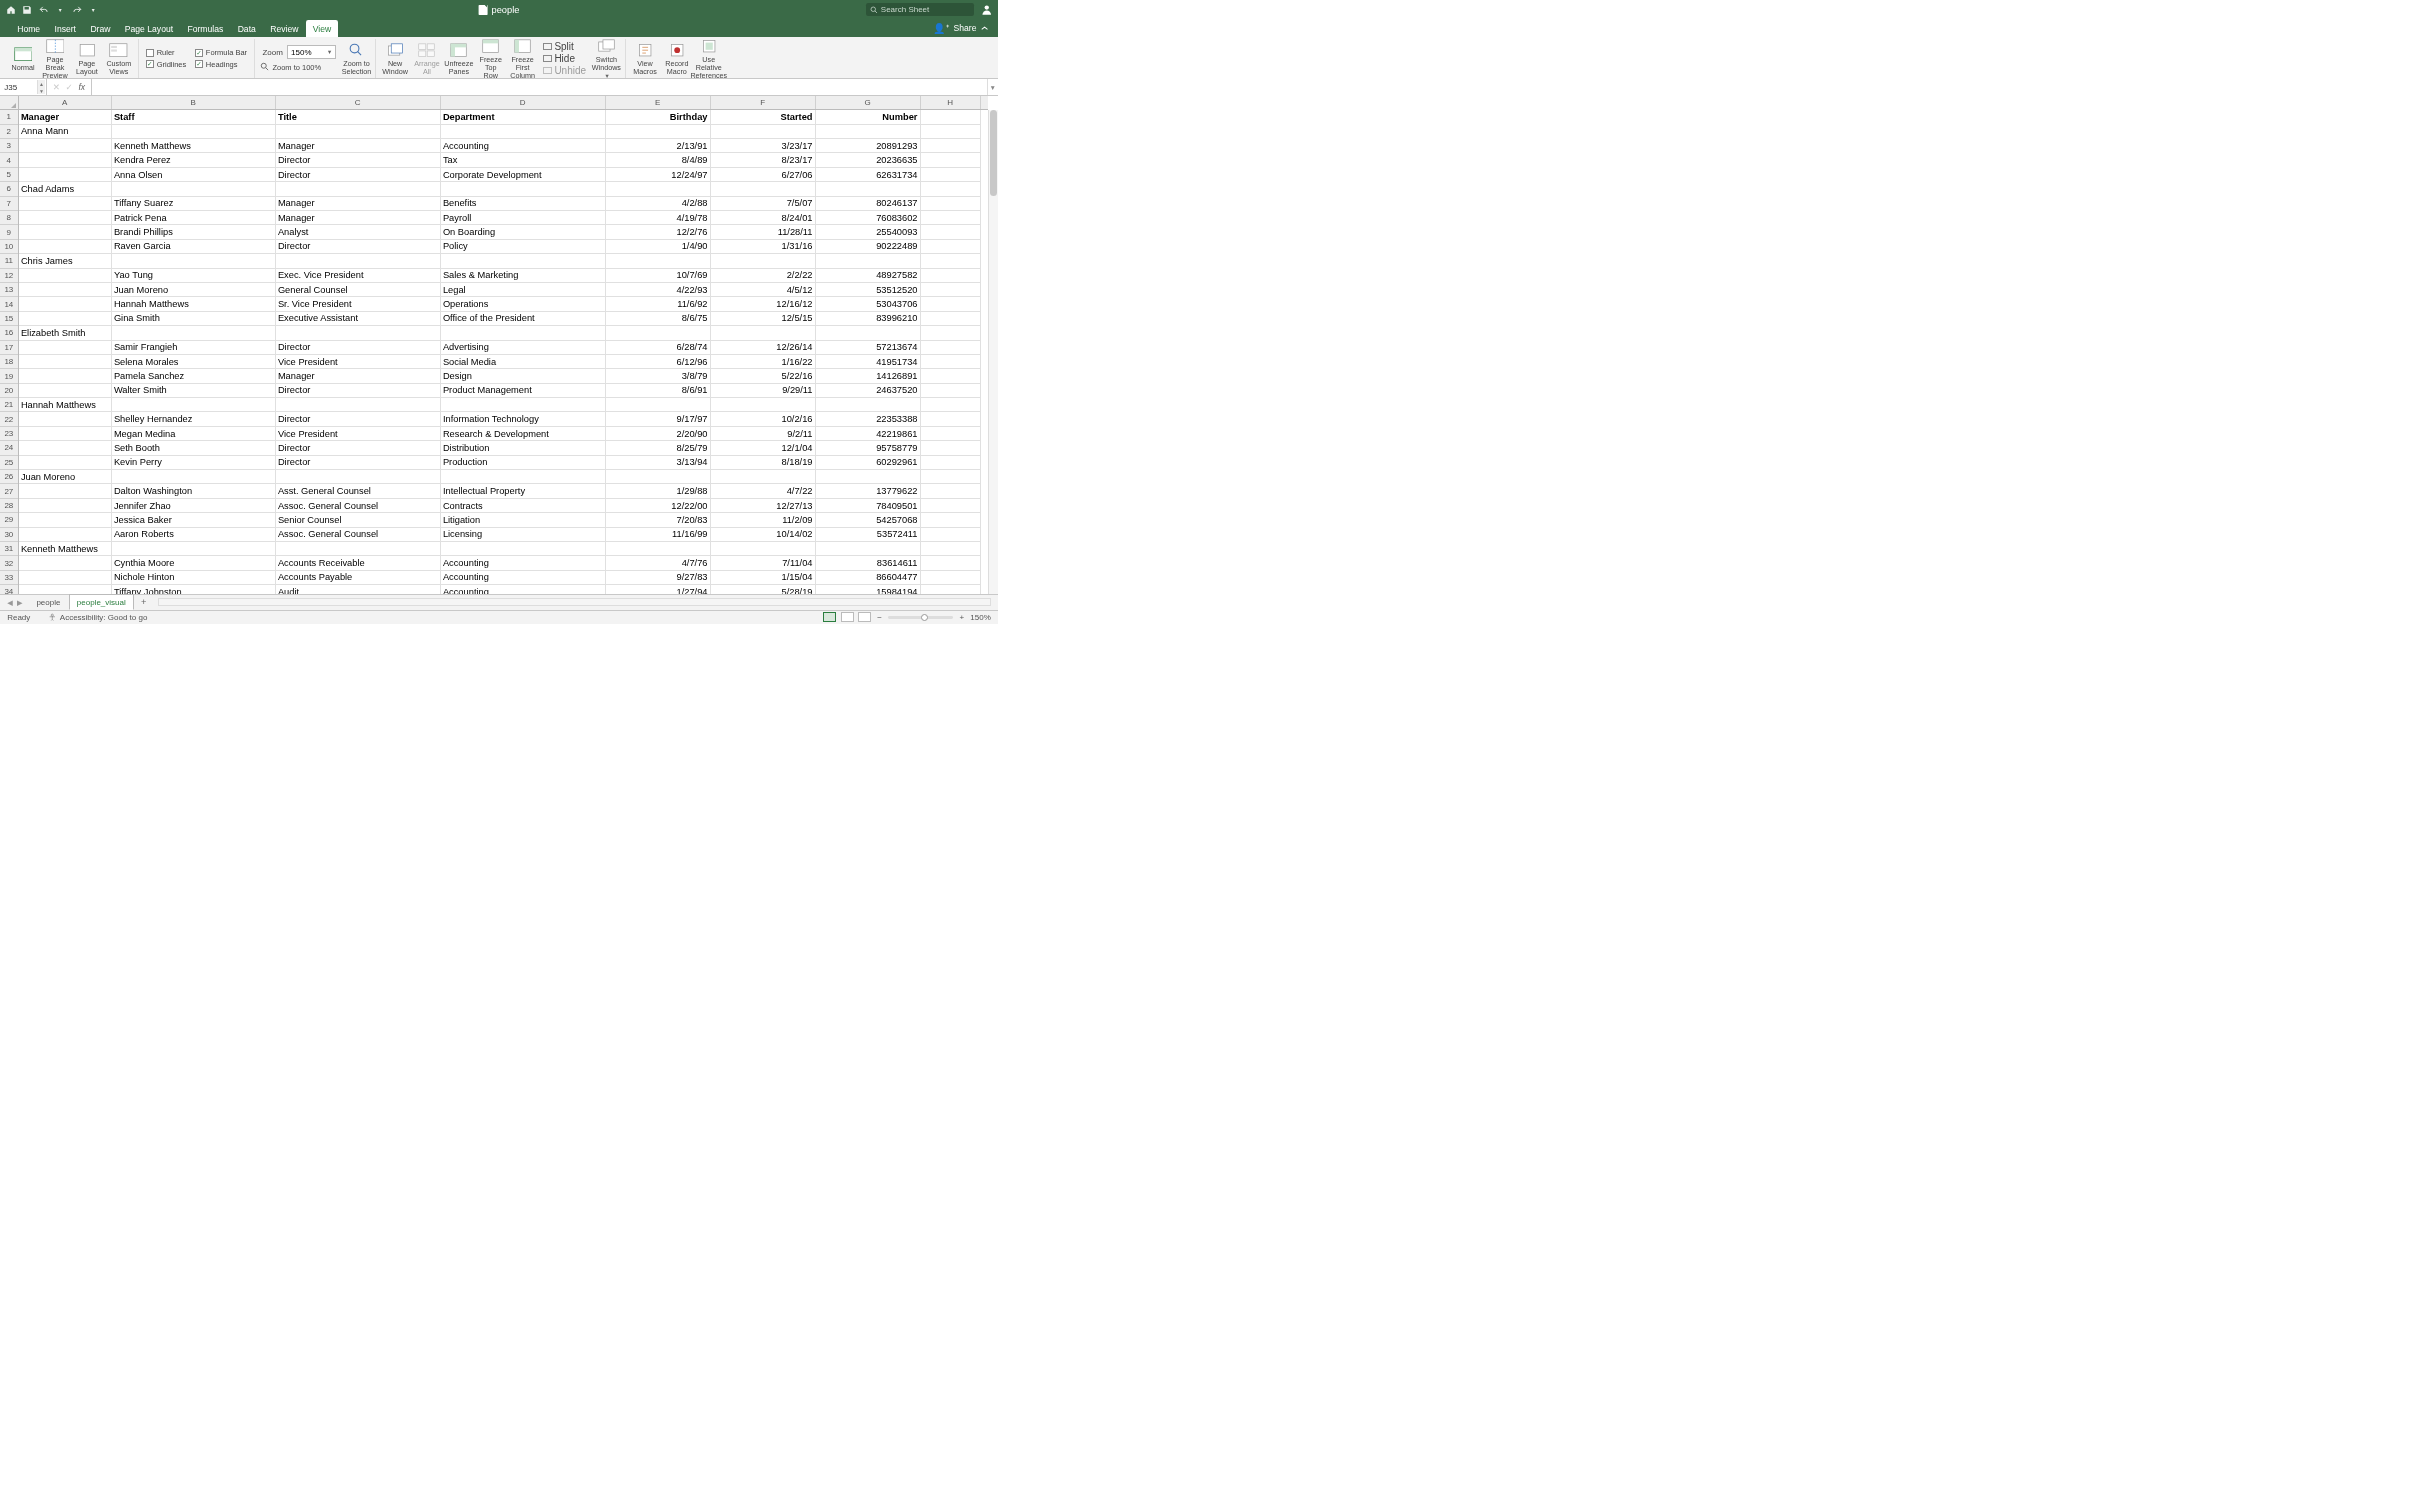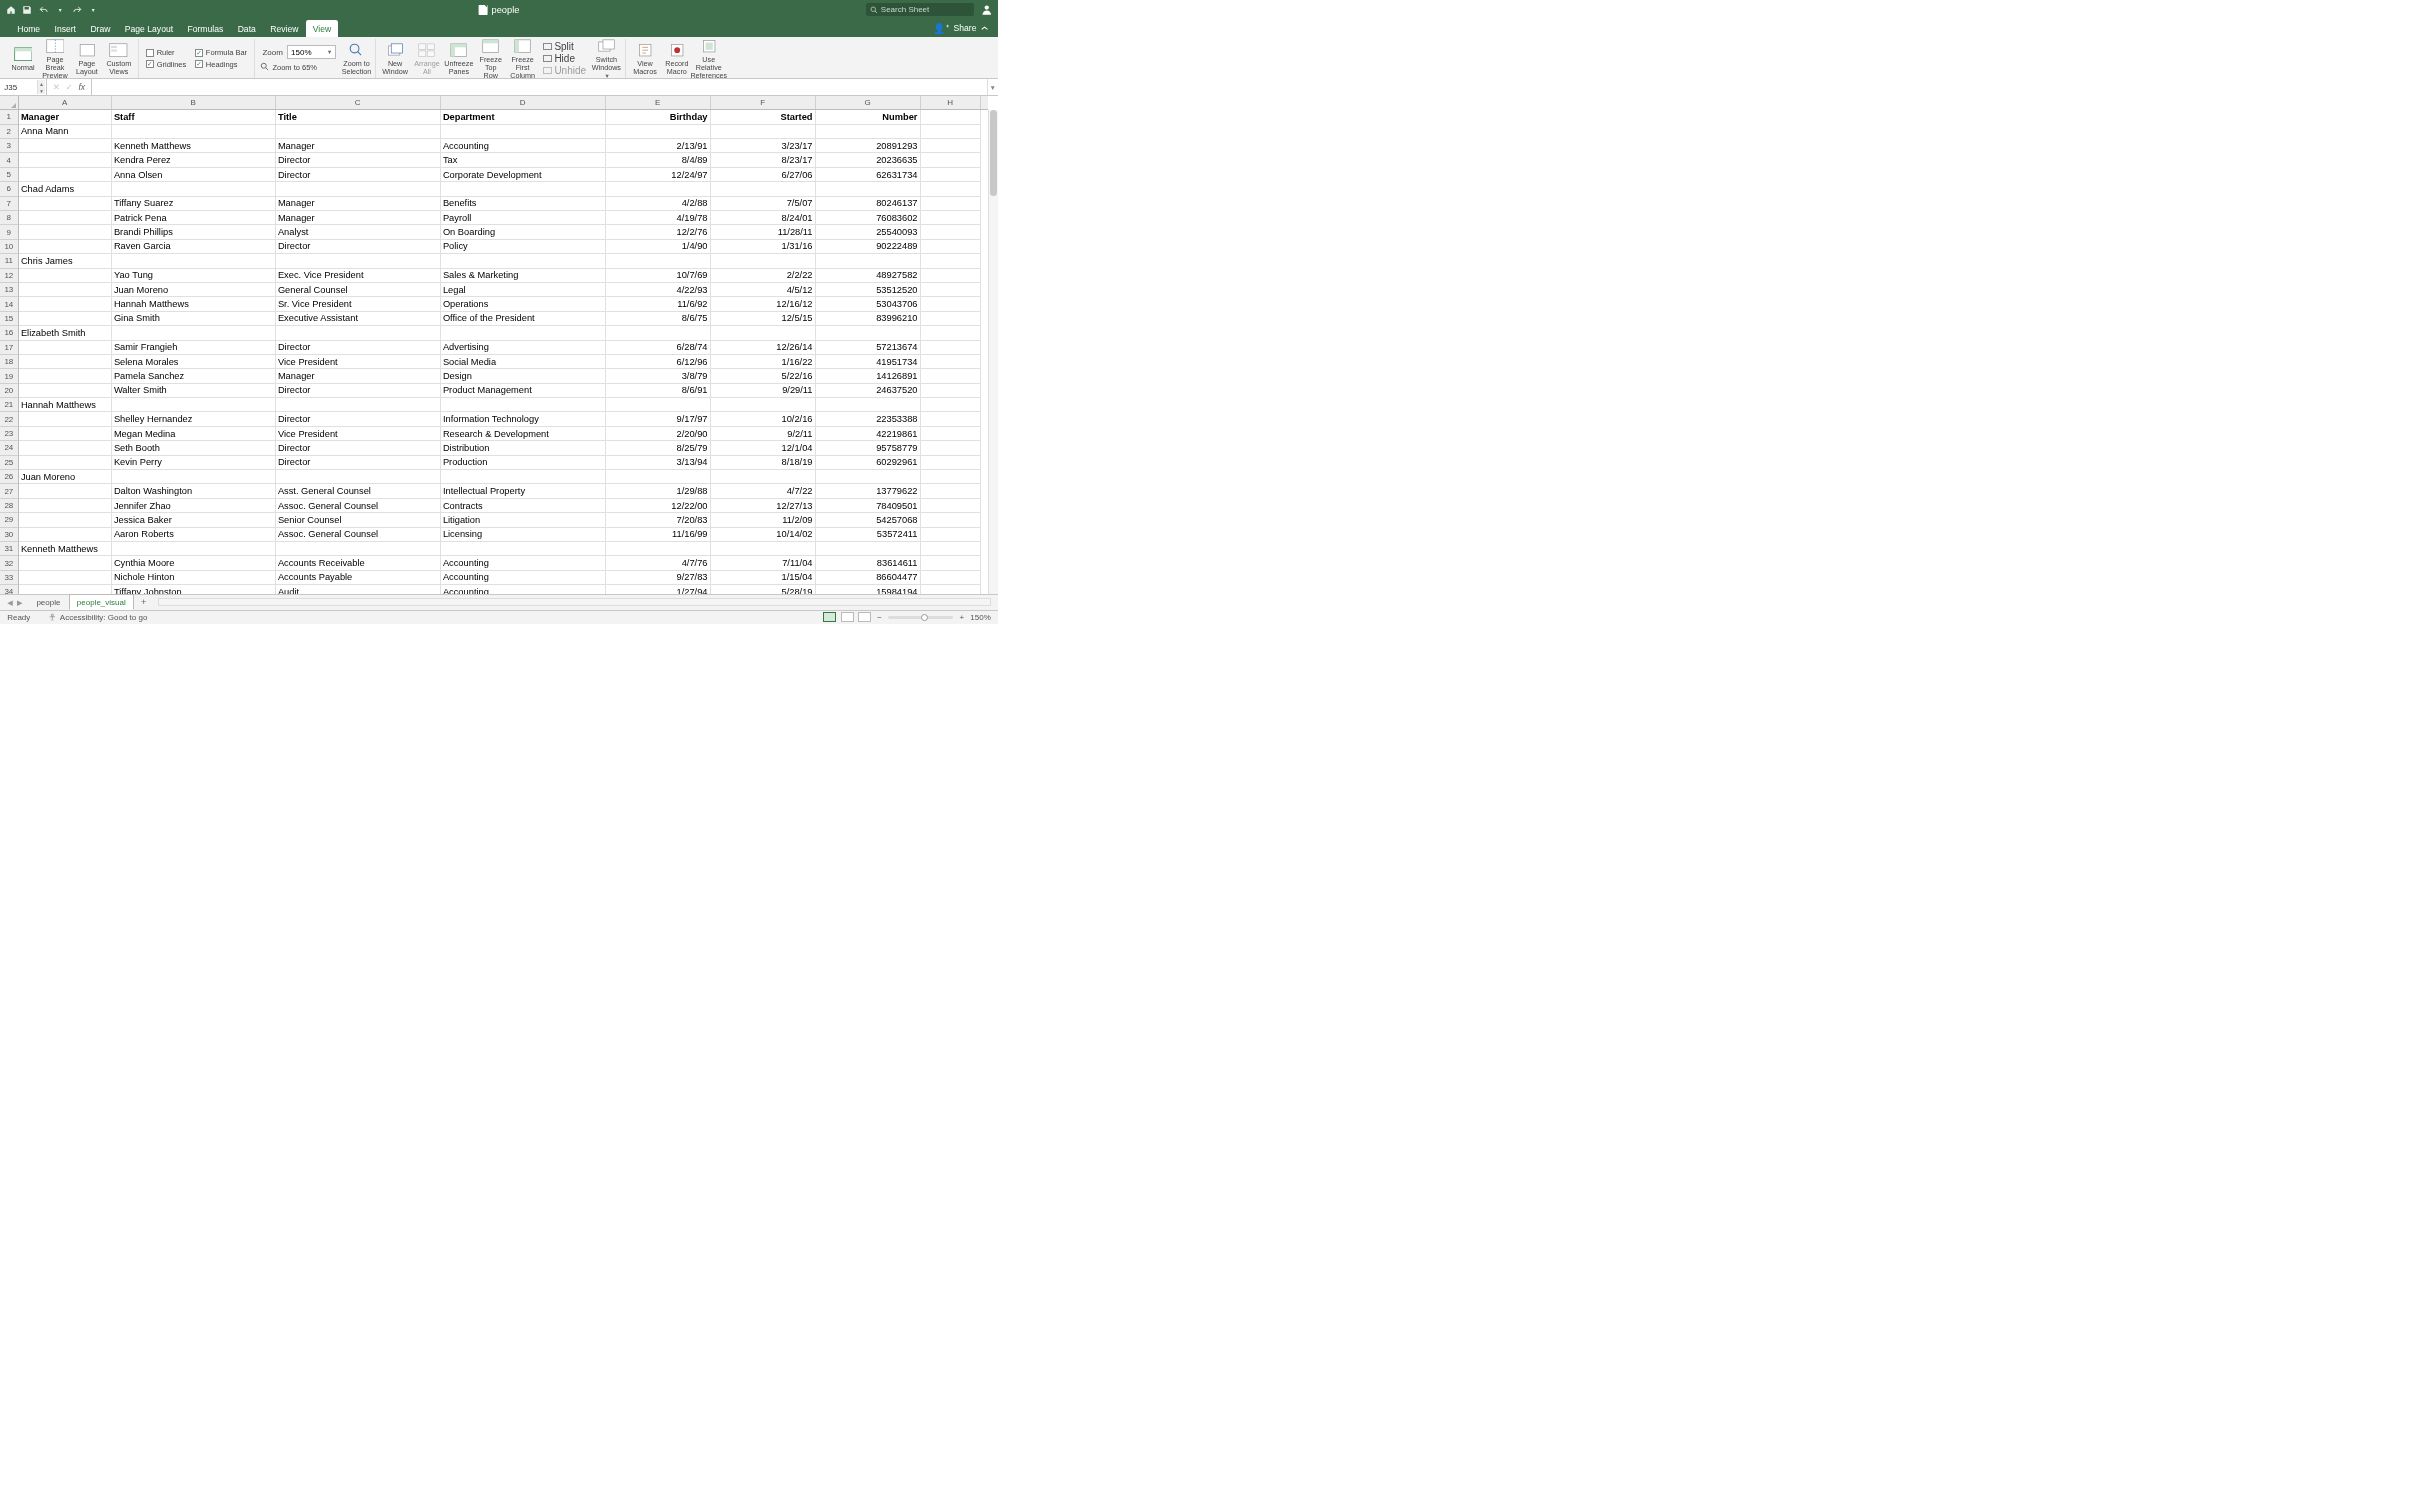--- a/index.html
+++ b/index.html
@@ -278,21 +278,21 @@
         <div class="zoom-input">
             <span>150%</span>
             <span class="zoom-arrow">▼</span>
           </div>
       </div>
       <div class="chk" style="cursor:pointer">
         <svg width="10" height="10" viewBox="0 0 16 16" fill="none" stroke="#666" stroke-width="1.5">
             <circle cx="6" cy="6" r="4"></circle>
             <path d="M9 9l4 4"></path>
           </svg>
-        <span>Zoom to 65%</span>
+        <span>Zoom to 100%</span>
       </div>
     </div>
     <div class="rbtn rbtn-wide">
         <span class="ricon">
           <svg width="16" height="16" viewBox="0 0 22 22" fill="none" stroke="#4a78b5" stroke-width="1.5">
             <circle cx="9" cy="9" r="6"></circle>
             <path d="M13 13l5 5"></path>
           </svg>
         </span>
         <span style="white-space:pre-line">Zoom to

